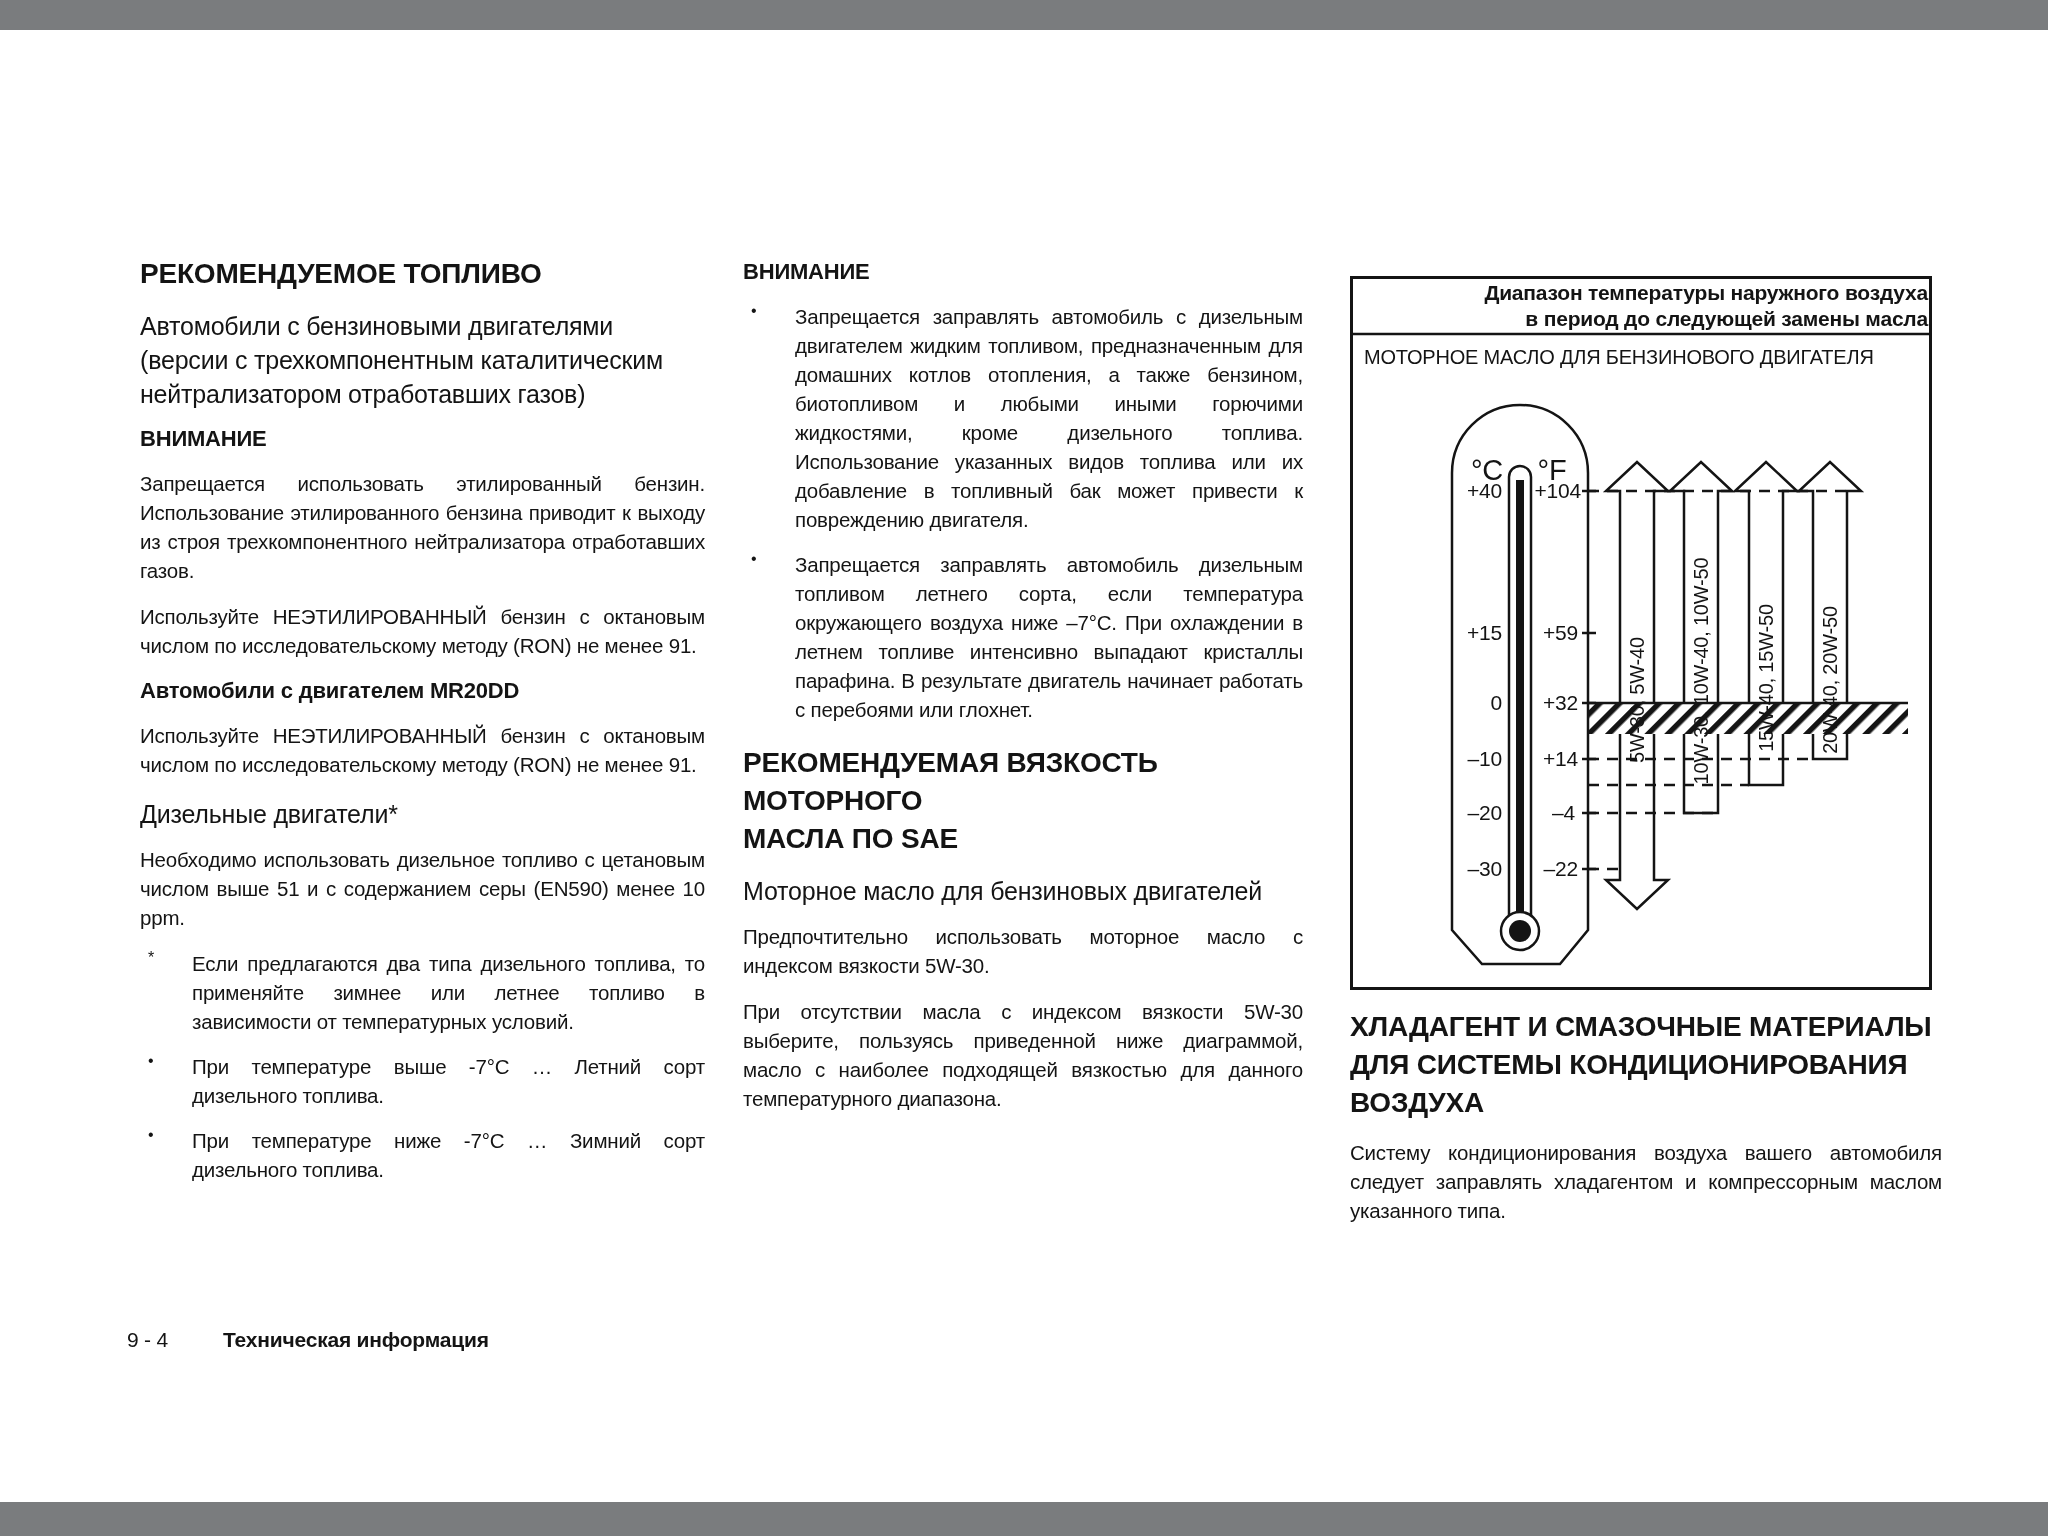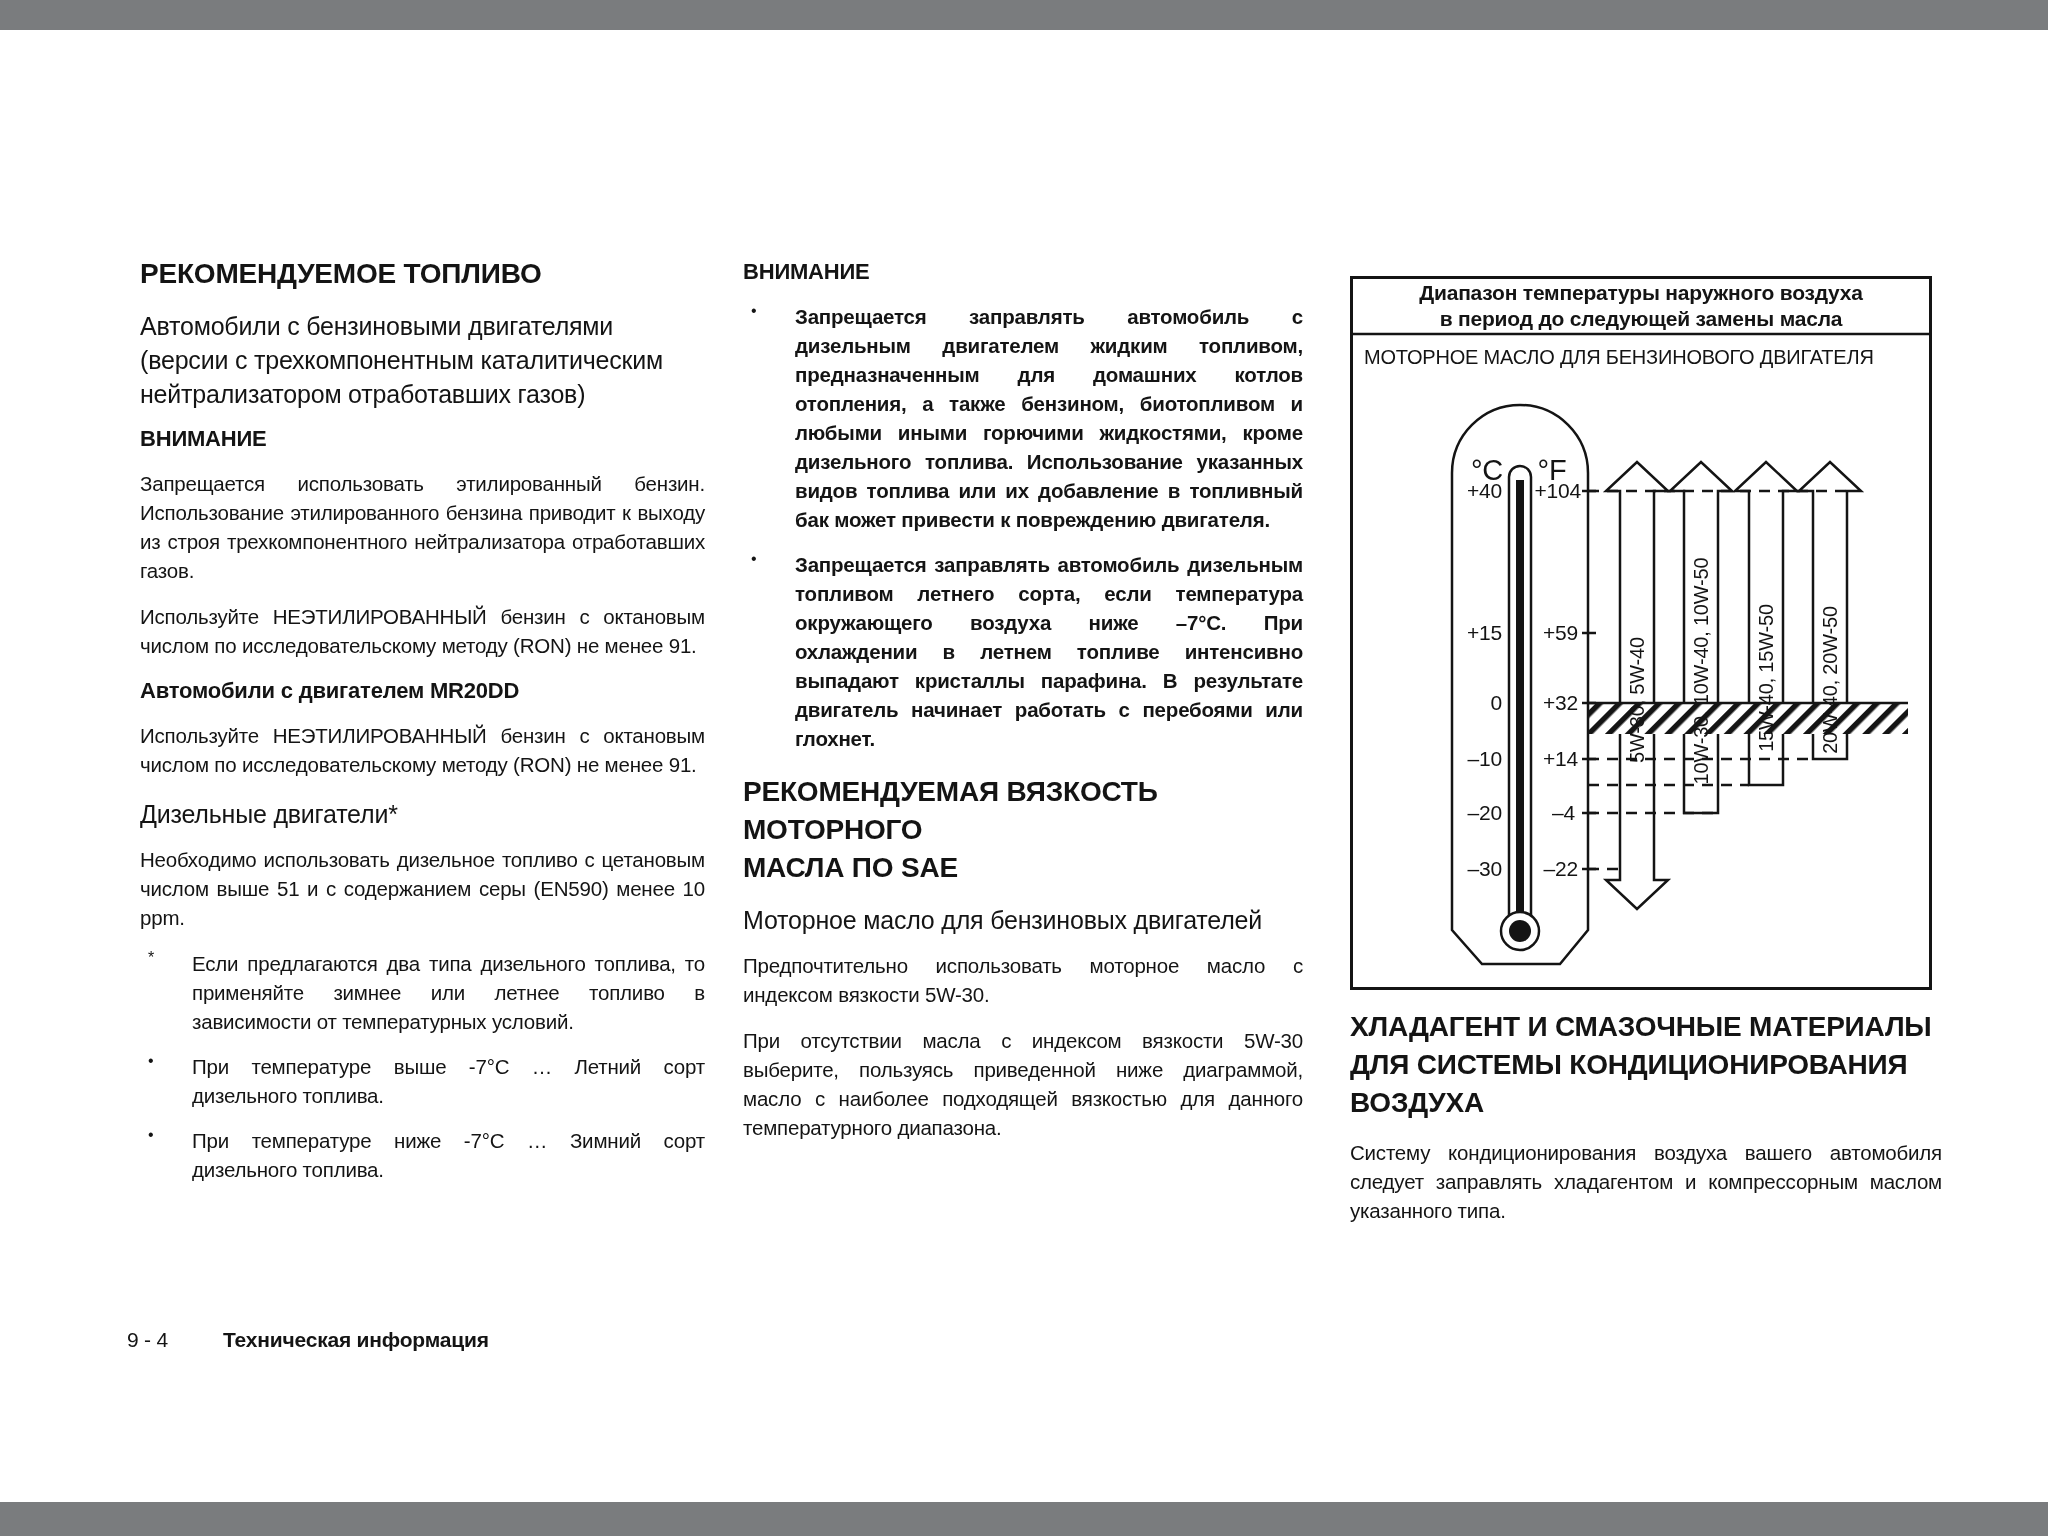--- a/index.html
+++ b/index.html
@@ -21,31 +21,31 @@
   .h1 { font-size:28px; font-weight:bold; line-height:38px; margin:0 0 16px 0; }
   .h2 { font-size:25px; font-weight:normal; line-height:34px; margin:0 0 14px 0; }
   .h-warn { font-size:22px; font-weight:bold; line-height:28px; margin:0 0 16px 0; }
   .p  { font-size:20.5px; line-height:29px; margin:0 0 17px 0; text-align:justify; }
   .p-bold { font-weight:normal; }
   .pre { white-space:pre-line; }
 
   .li { position:relative; padding-left:52px; margin:0 0 16px 0; }
   .li .marker { position:absolute; left:8px; top:0; }
   .li .li-text { font-size:20.5px; line-height:29px; text-align:justify; }
-  .li-bold .li-text { font-weight:bold; }
+  .li-bold .li-text { font-weight:normal; }
   .mt6 { margin-top:18px; }
   .mt20 { margin-top:20px; }
 
   .diagram-box {
     position:absolute; left:1350px; top:276px; width:582px; height:714px;
   }
   .diagram-svg { position:absolute; left:0; top:0; width:582px; height:714px; }
   .diag-title {
     position:absolute; top:4px; left:4px; right:4px; height:52px;
-    display:flex; flex-direction:column; justify-content:center; align-items:center;
+    display:flex; flex-direction:column; justify-content:center; align-items:flex-end;
     font-size:21px; font-weight:bold; line-height:26px; text-align:center;
   }
   .diag-sub { position:absolute; top:68px; left:14px; right:4px; font-size:20px; line-height:26px; }
 
   .footer { position:absolute; left:127px; top:1328px; font-size:21px; display:flex; }
   .footer .pageno { width:96px; }
   .footer .section { font-weight:bold; }
 
   svg text { font-family:"Liberation Sans", sans-serif; fill:#141414; }
 </style>

